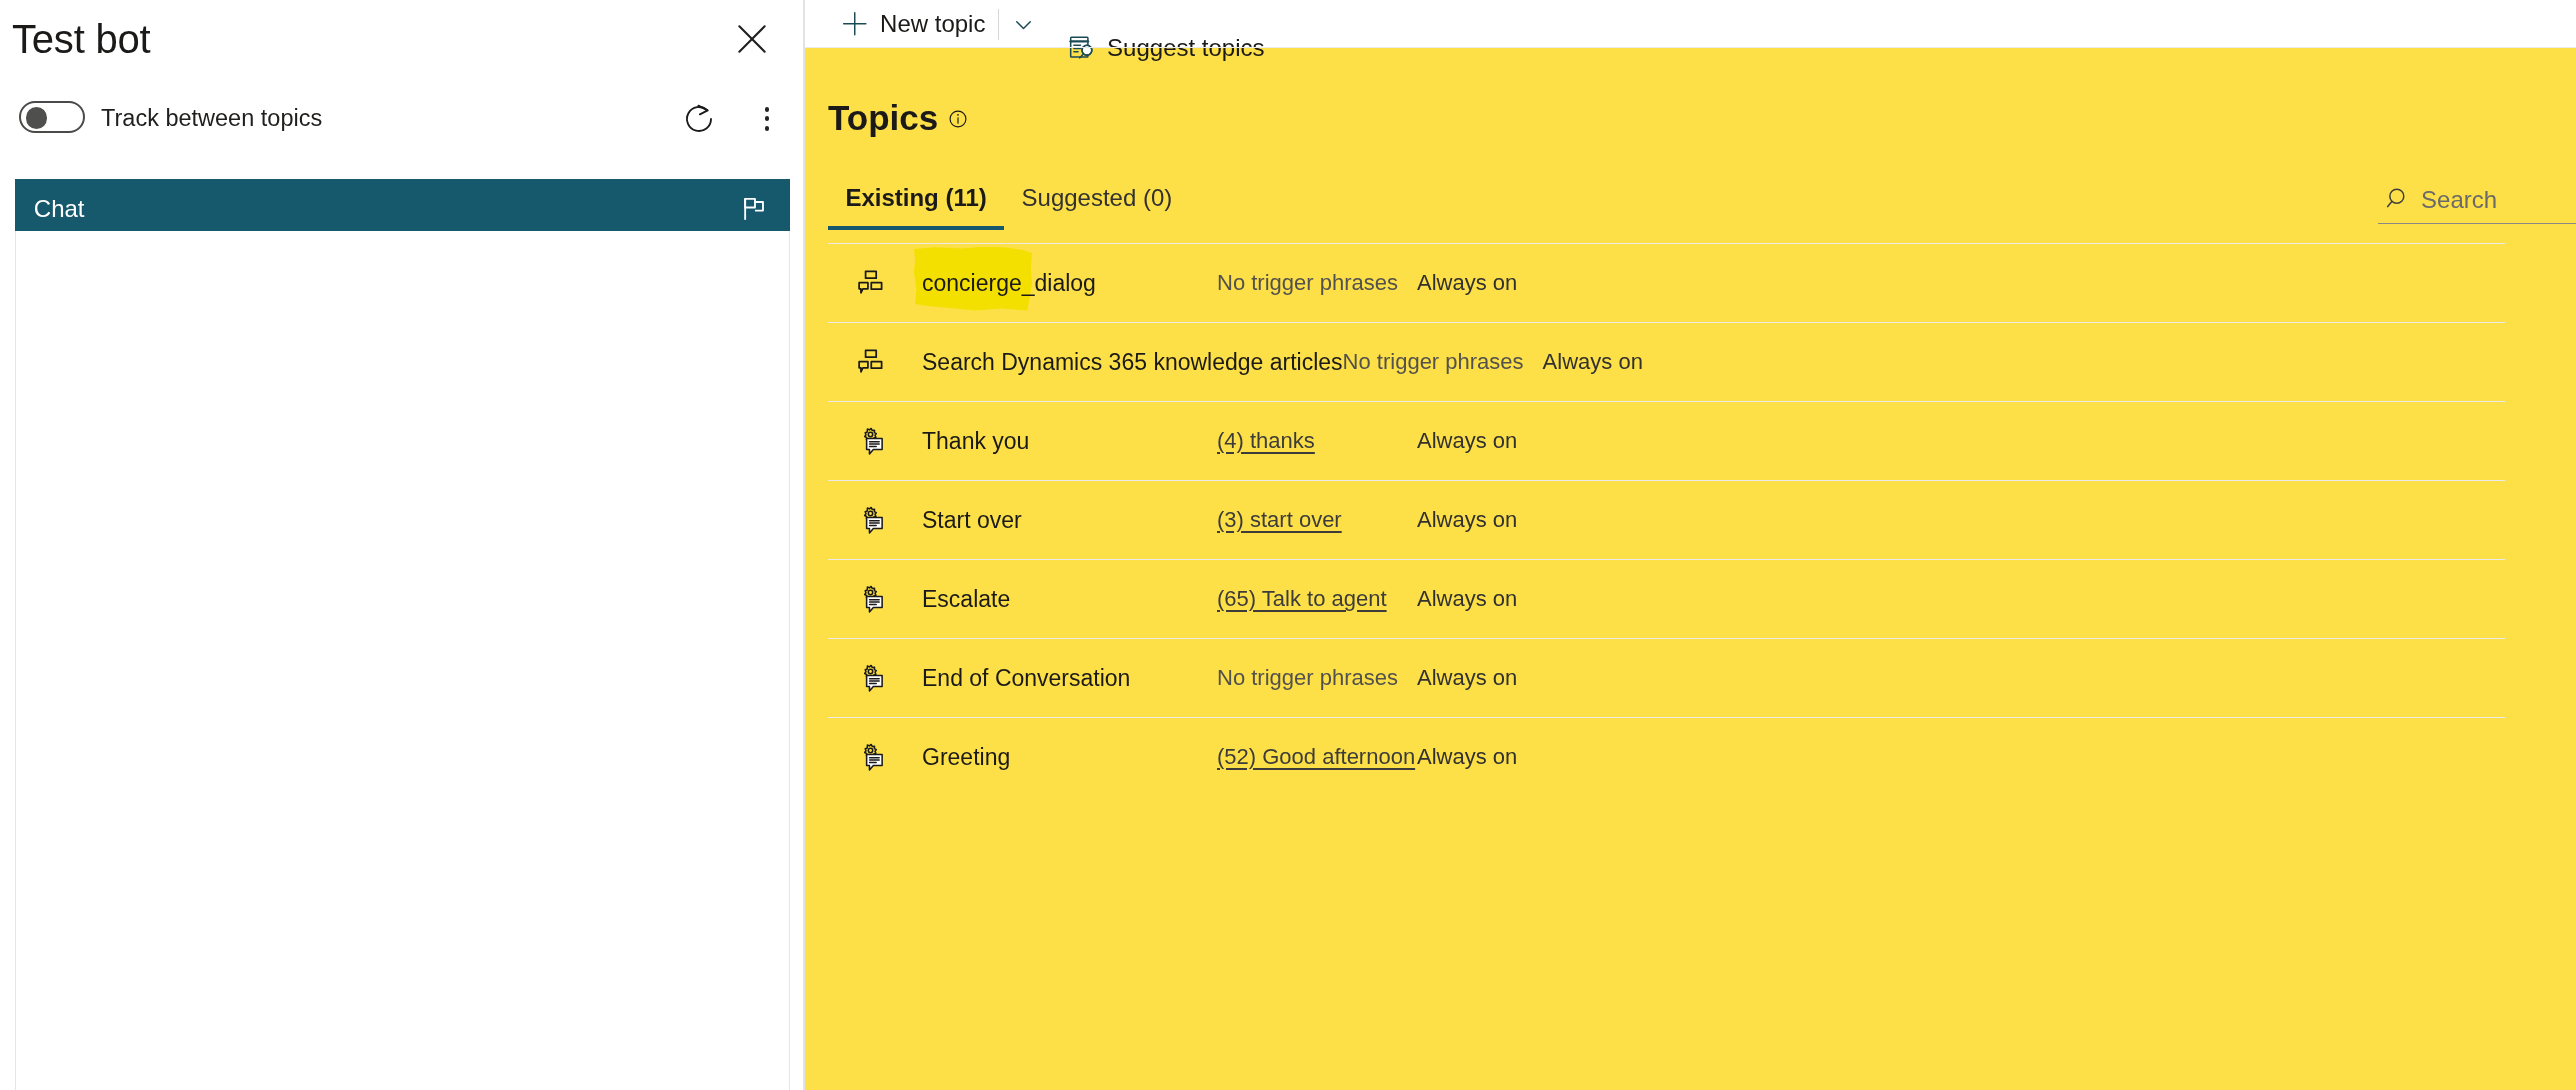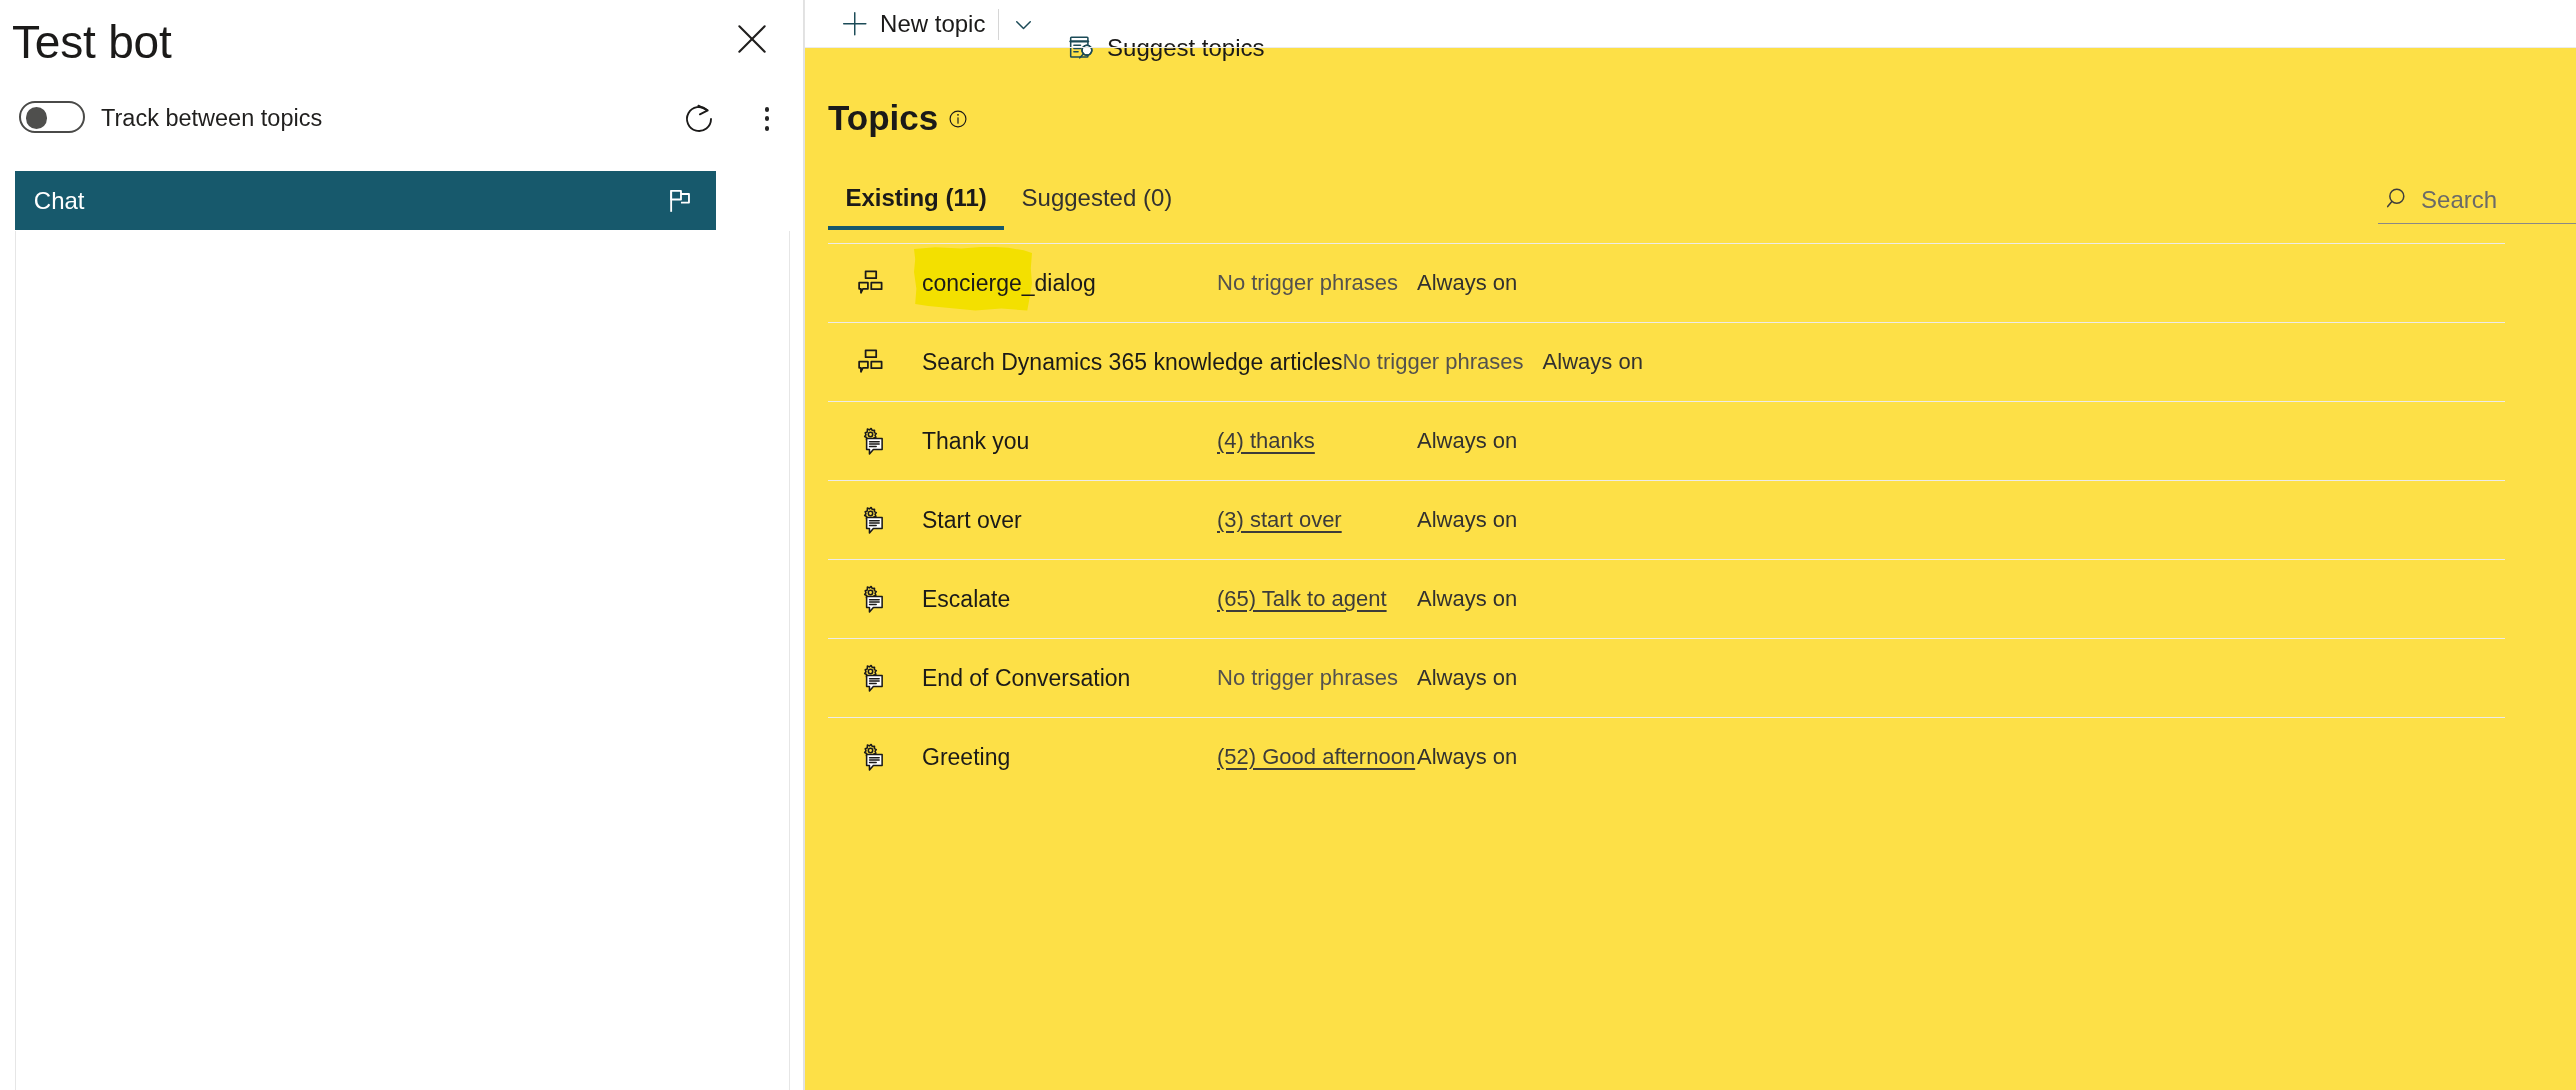--- a/index.html
+++ b/index.html
@@ -22,21 +22,21 @@
   .tp-header {
     position: absolute;
     top: 0; left: 0; right: 0;
     height: 85px;
     display: flex;
     align-items: center;
   }
   .tp-title {
     position: absolute;
     left: 12px; top: 19px;
-    font-size: 46px;
+    font-size: 40px;
     font-weight: 400;
     color: #1b1a19;
     letter-spacing: -0.2px;
     line-height: 1;
   }
   .tp-close {
     position: absolute;
     right: 28px; top: 14.8px;
     width: 48px; height: 48px;
     display: flex; align-items: center; justify-content: center;
@@ -89,22 +89,22 @@
     cursor: pointer;
   }
   .tp-more span {
     display: block; width: 4.7px; height: 4.7px;
     border-radius: 50%;
     background: #242424;
   }
 
   .chat-bar {
     position: absolute;
-    top: 171px; left: 14.8px;
-    width: 701px; height: 59px;
+    top: 179px; left: 14.8px;
+    width: 775px; height: 59px;
     background: #17596c;
     display: flex;
     align-items: center;
   }
   .chat-bar-label {
     position: absolute;
     left: 19px;
     font-size: 24px;
     color: #ffffff;
     line-height: 1;

